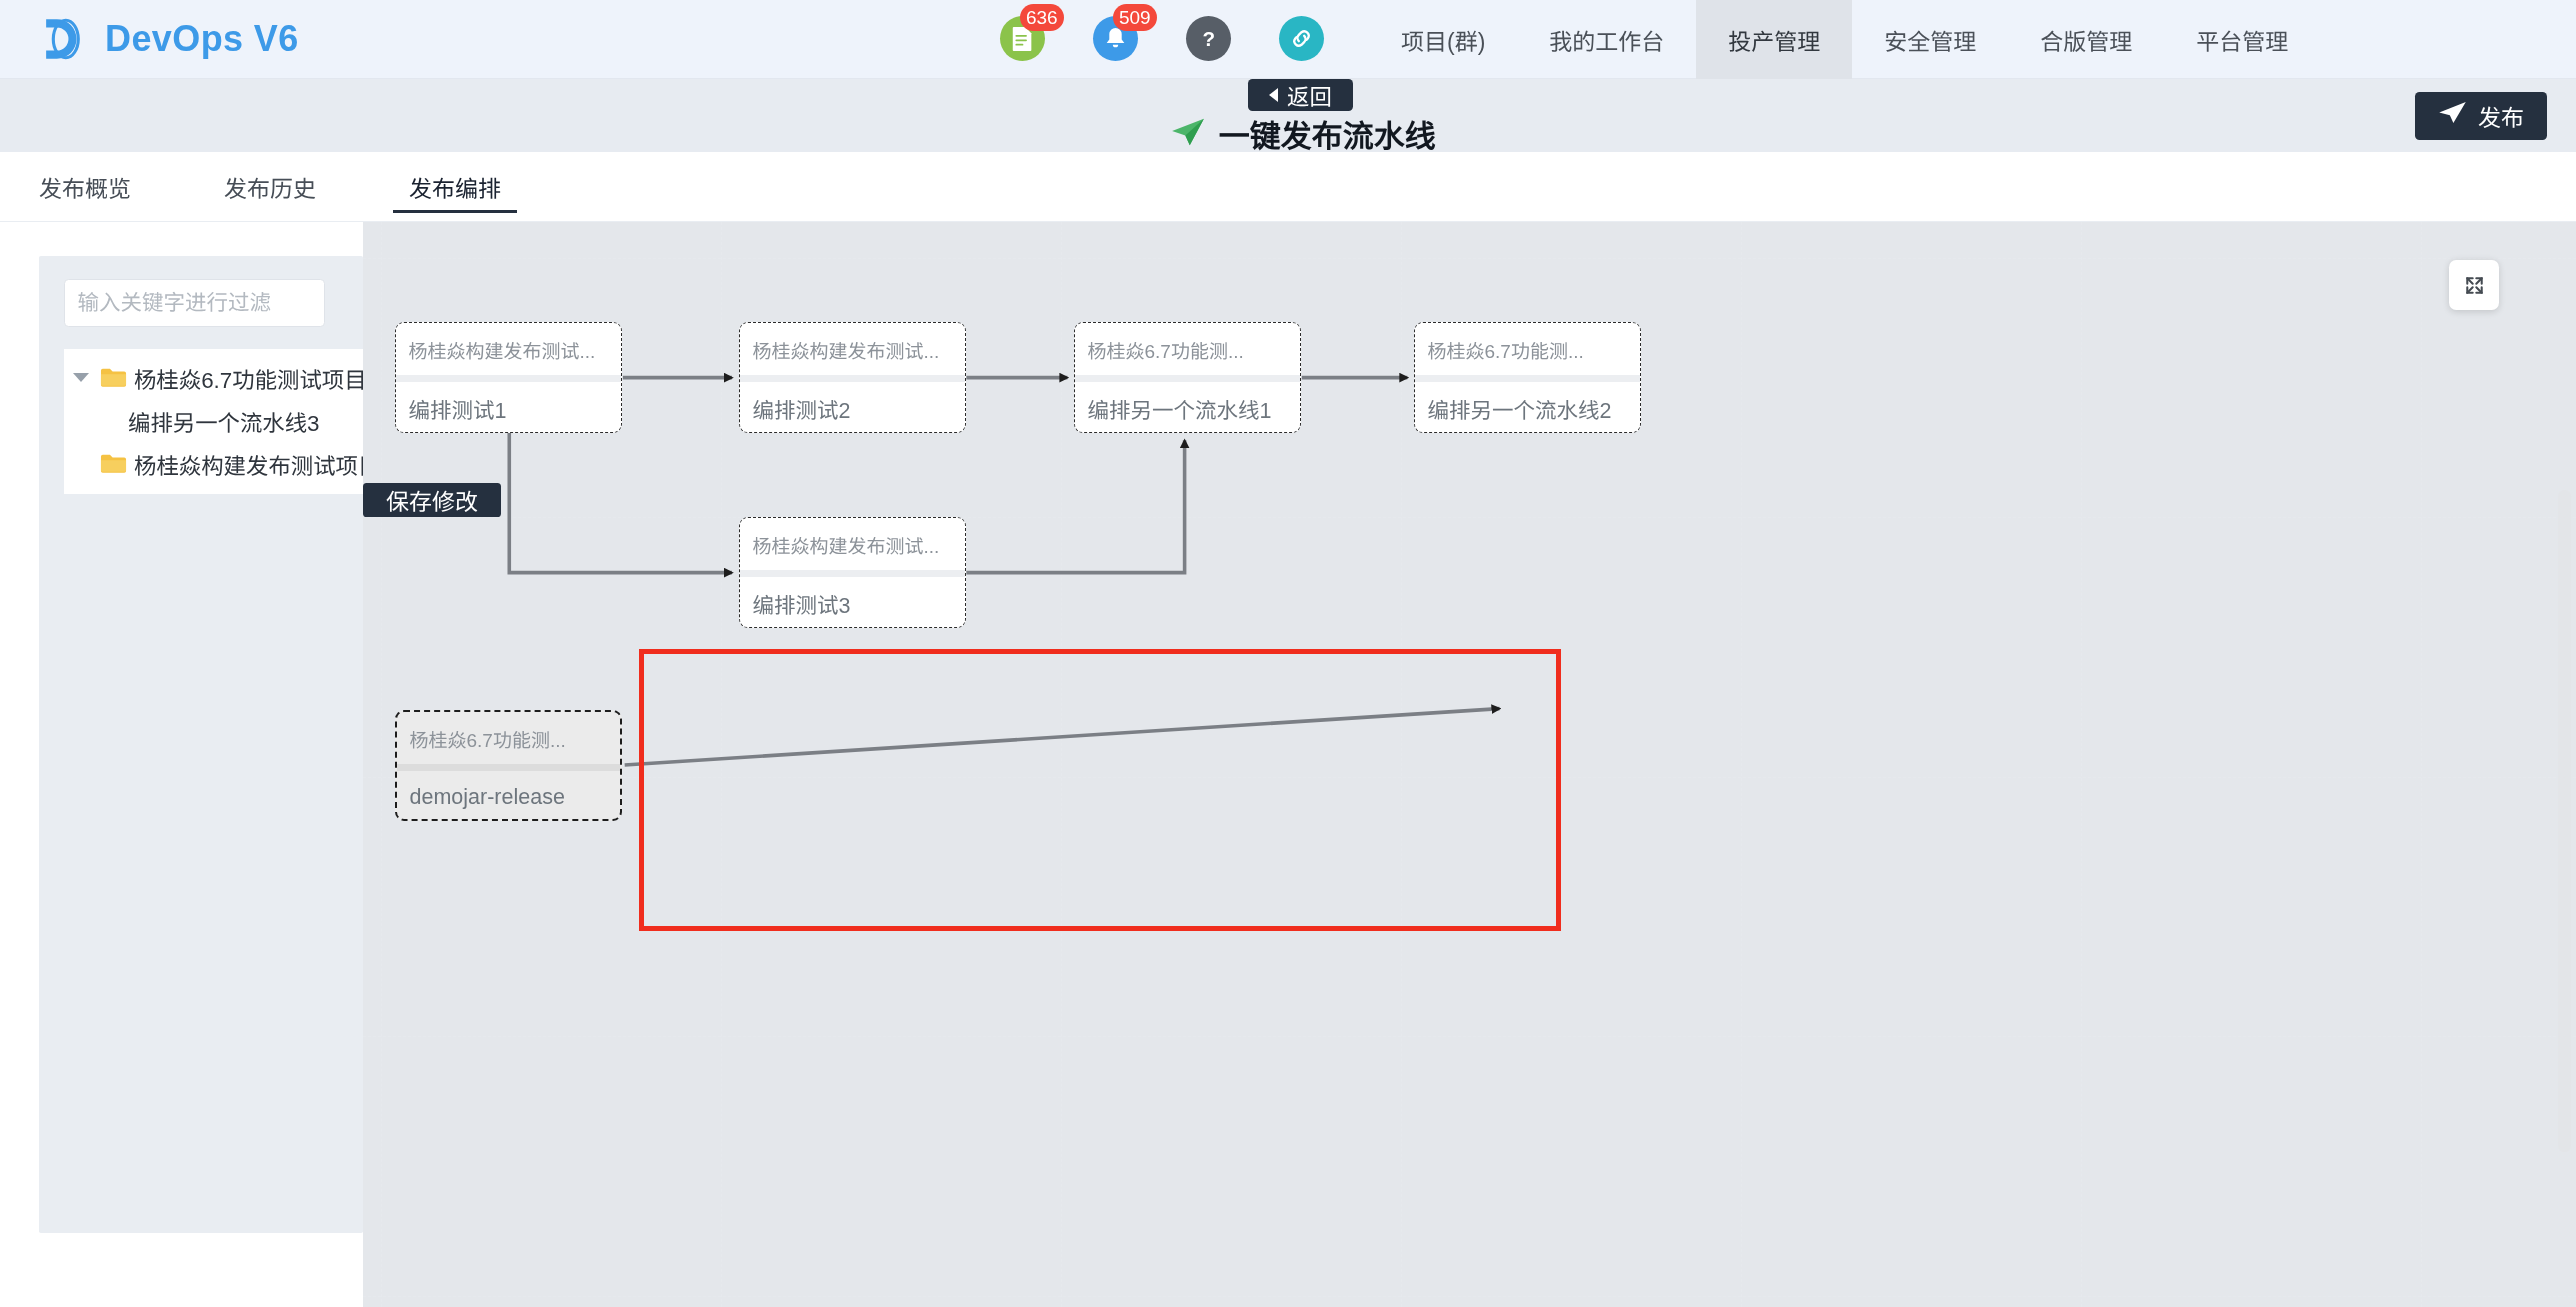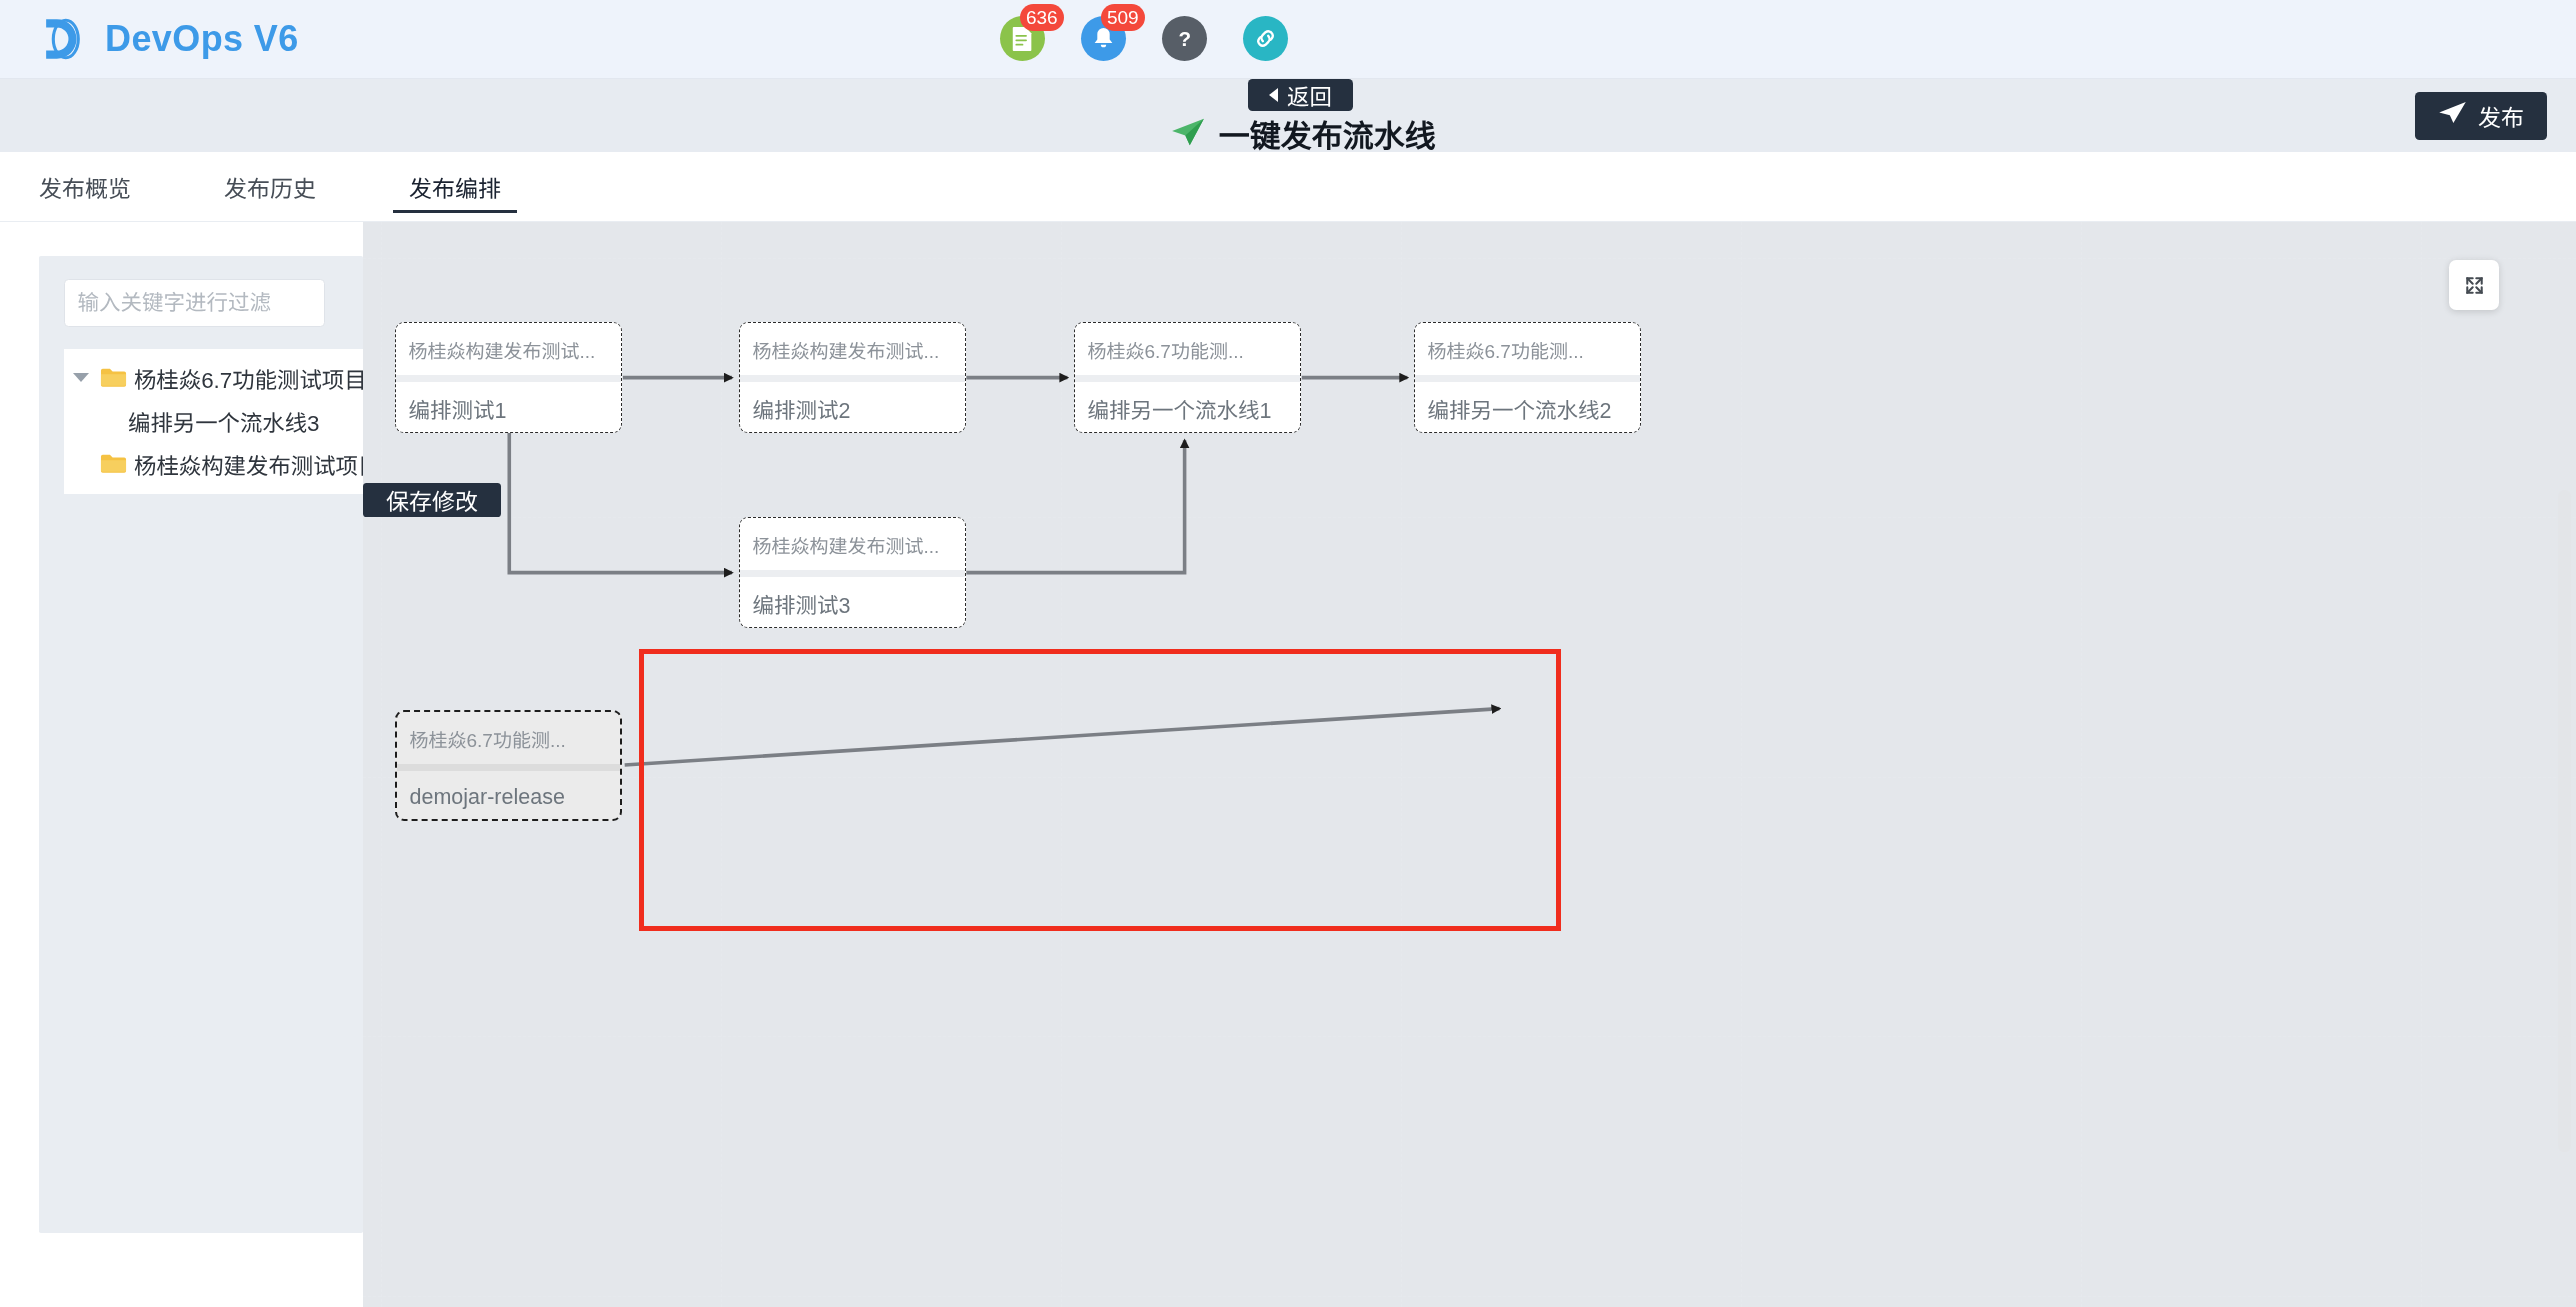--- a/index.html
+++ b/index.html
@@ -25,21 +25,21 @@
     margin-left: 39px;
   }
   .brand-logo { width: 50px; height: 50px; display: block; }
   .brand-name {
     font-size: 36px; font-weight: 700; color: #3d9ae8;
     letter-spacing: 0.4px; white-space: nowrap;
   }
 
   .top-icons {
     position: absolute; left: 1000px; top: 16px;
-    display: flex; align-items: center; gap: 36px;
+    display: flex; align-items: center; gap: 48px;
   }
   .icon-circle {
     position: relative; width: 45px; height: 45px; border-radius: 50%;
     display: flex; align-items: center; justify-content: center;
     cursor: pointer;
   }
   .ic-doc   { background: #8bc34a; }
   .ic-bell  { background: #3d9ae8; }
   .ic-help  { background: #575e67; }
   .ic-link  { background: #29b6c4; }
@@ -339,20 +339,28 @@
       <svg width="25" height="25" viewBox="0 0 28 28">
         <g fill="none" stroke="#fff" stroke-width="2.6" stroke-linecap="round">
           <path d="M11 17 a5 5 0 0 1 0-7 l3-3 a5 5 0 0 1 7 7 l-1.5 1.5"></path>
           <path d="M17 11 a5 5 0 0 1 0 7 l-3 3 a5 5 0 0 1-7-7 l1.5-1.5"></path>
         </g>
       </svg>
     </div>
 
   </div>
 
+  <div class="nav">
+    <div class="nav-item">项目(群)</div>
+    <div class="nav-item">我的工作台</div>
+    <div class="nav-item active">投产管理</div>
+    <div class="nav-item">安全管理</div>
+    <div class="nav-item">合版管理</div>
+    <div class="nav-item">平台管理</div>
+  </div>
 
 </div>
 
 <div class="toolbar">
 
   <button class="btn-back">
     <span class="chev-left"></span>
     <span>返回</span>
   </button>
 

